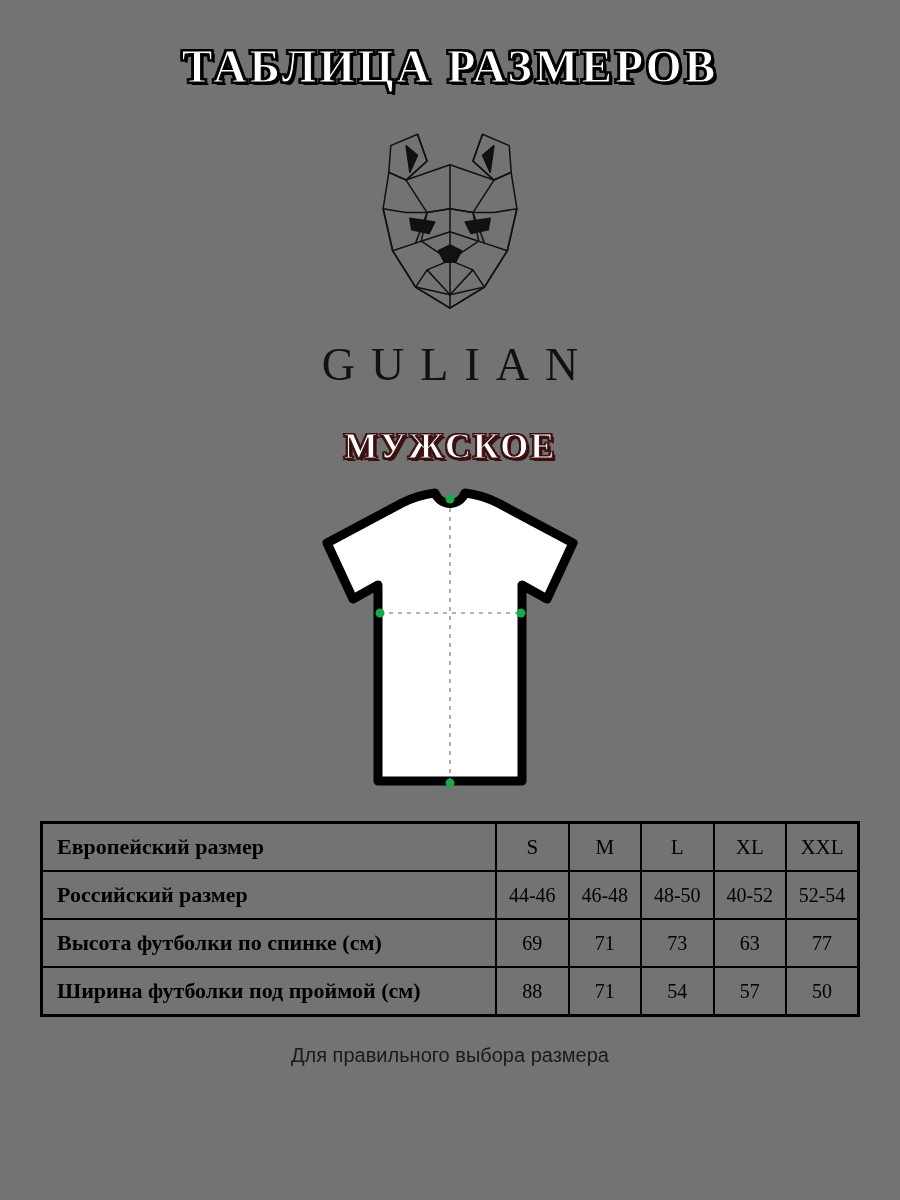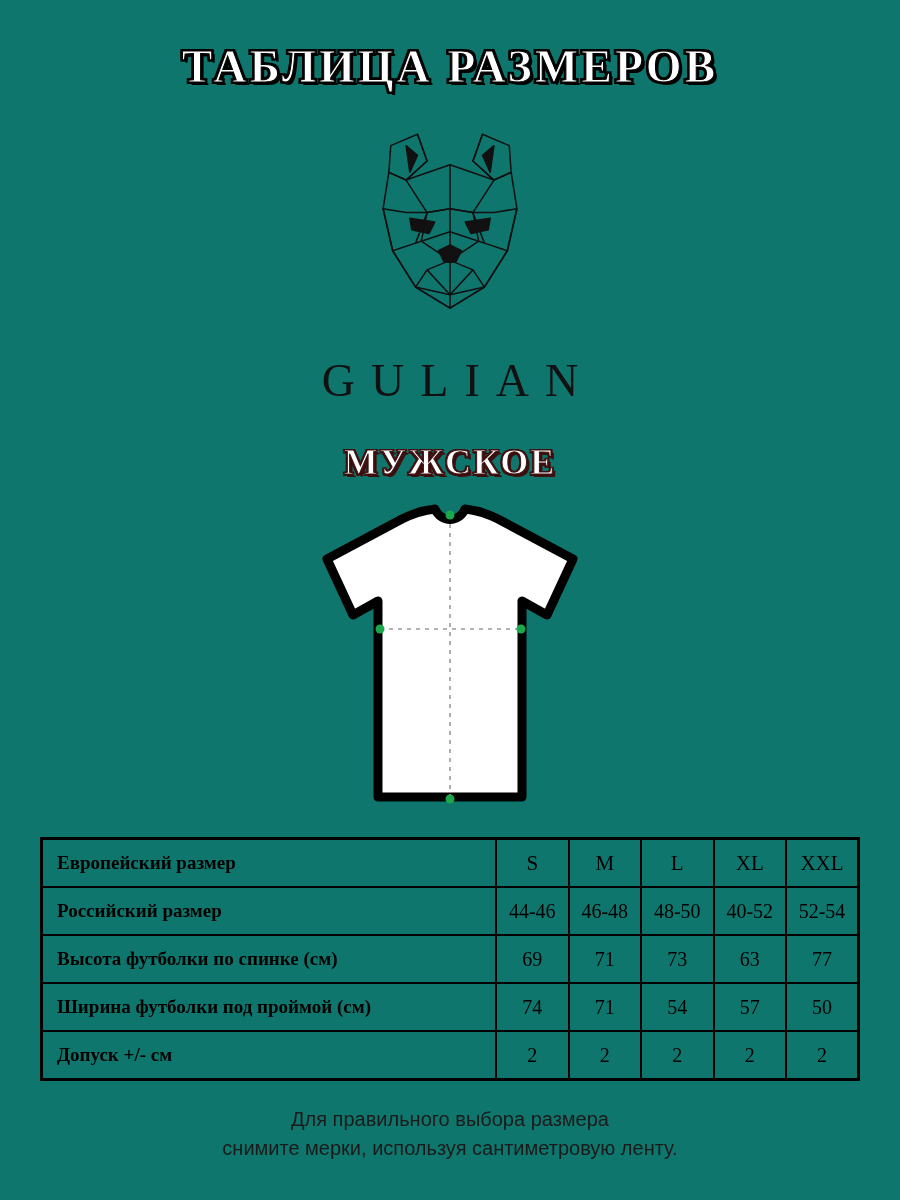--- a/index.html
+++ b/index.html
@@ -13,21 +13,21 @@
     font-family: "Liberation Serif", serif;
     color: #000000;
     position: relative;
     overflow: hidden;
   }
 
   .page {
     width: 900px;
     height: 1200px;
     position: relative;
-    background: #0f766e;
+    background: #737373;
   }
 
   
   .title {
     text-align: center;
     font-family: "Liberation Serif", serif;
     font-weight: bold;
     font-size: 46px;
     letter-spacing: 3px;
     margin: 0;
@@ -49,21 +49,21 @@
   }
   .logo-mark {
     width: 230px;
     height: 215px;
   }
   .logo-word {
     font-family: "Liberation Serif", serif;
     font-size: 46px;
     letter-spacing: 16px;
     padding-left: 16px;
-    margin-top: 22px;
+    margin-top: 6px;
     color: #111;
     text-align: center;
   }
 
   
   .gender-row {
     display: flex;
     justify-content: center;
     gap: 44px;
     margin-top: 34px;
@@ -96,21 +96,21 @@
   }
   table.size-table {
     width: 100%;
     border-collapse: collapse;
     border: 3px solid #000;
     table-layout: fixed;
   }
   table.size-table td {
     border: 2px solid #000;
     font-family: "Liberation Serif", serif;
-    font-size: 19px;
+    font-size: 22px;
     font-weight: bold;
     padding: 6px 8px;
     text-align: center;
     height: 34px;
   }
   table.size-table td.label {
     text-align: left;
     padding-left: 14px;
     width: 430px;
     white-space: nowrap;
@@ -227,36 +227,27 @@
         <tr>
           <td class="label">Высота футболки по спинке (см)</td>
           <td class="val">69</td>
           <td class="val">71</td>
           <td class="val">73</td>
           <td class="val">63</td>
           <td class="val">77</td>
         </tr>
         <tr>
           <td class="label">Ширина футболки под проймой (см)</td>
-          <td class="val">74</td>
+          <td class="val">88</td>
           <td class="val">71</td>
           <td class="val">54</td>
           <td class="val">57</td>
           <td class="val">50</td>
         </tr>
-        <tr>
-          <td class="label">Допуск +/- см</td>
-          <td class="val">2</td>
-          <td class="val">2</td>
-          <td class="val">2</td>
-          <td class="val">2</td>
-          <td class="val">2</td>
-        </tr>
       </tbody>
     </table>
   </div>
 
   <div class="note">
     <div>Для правильного выбора размера</div>
-    <div>снимите мерки, используя сантиметровую ленту.</div>
   </div>
 
 </div>
 
 </body></html>

